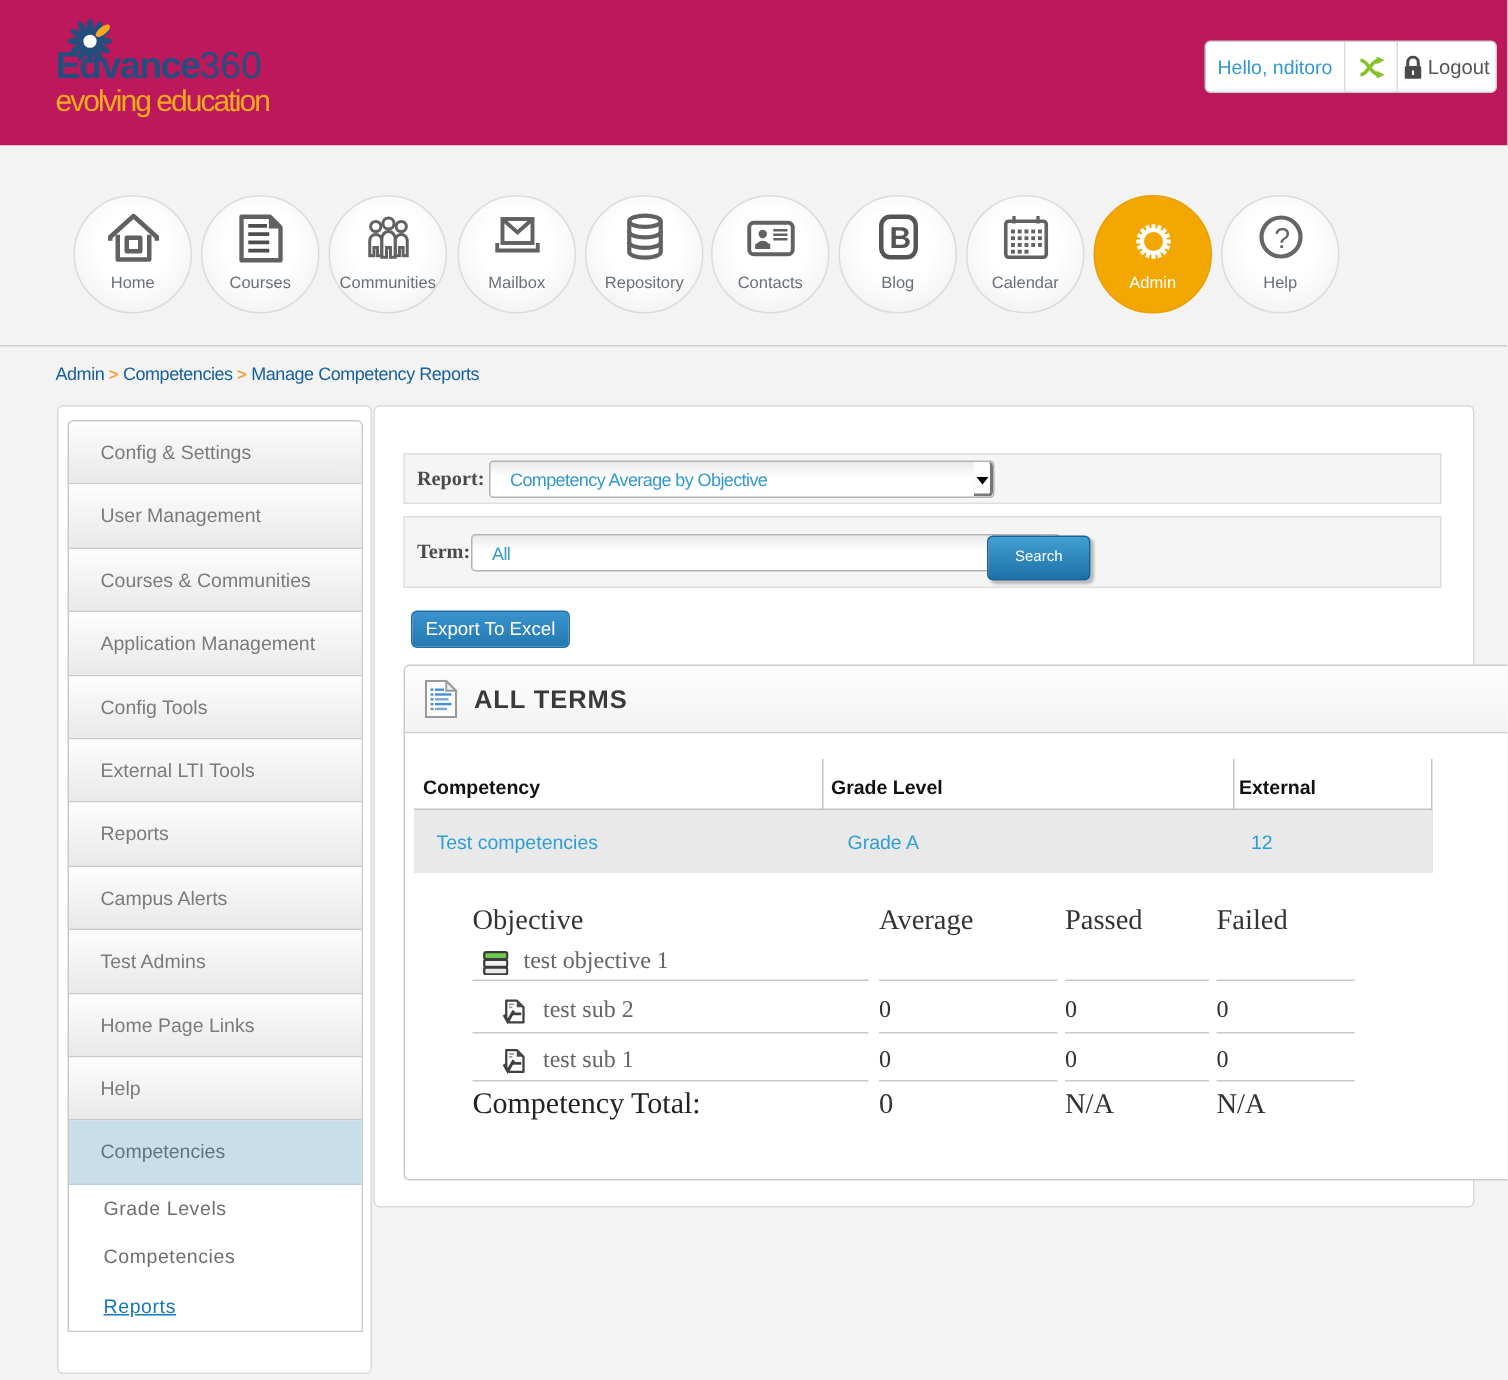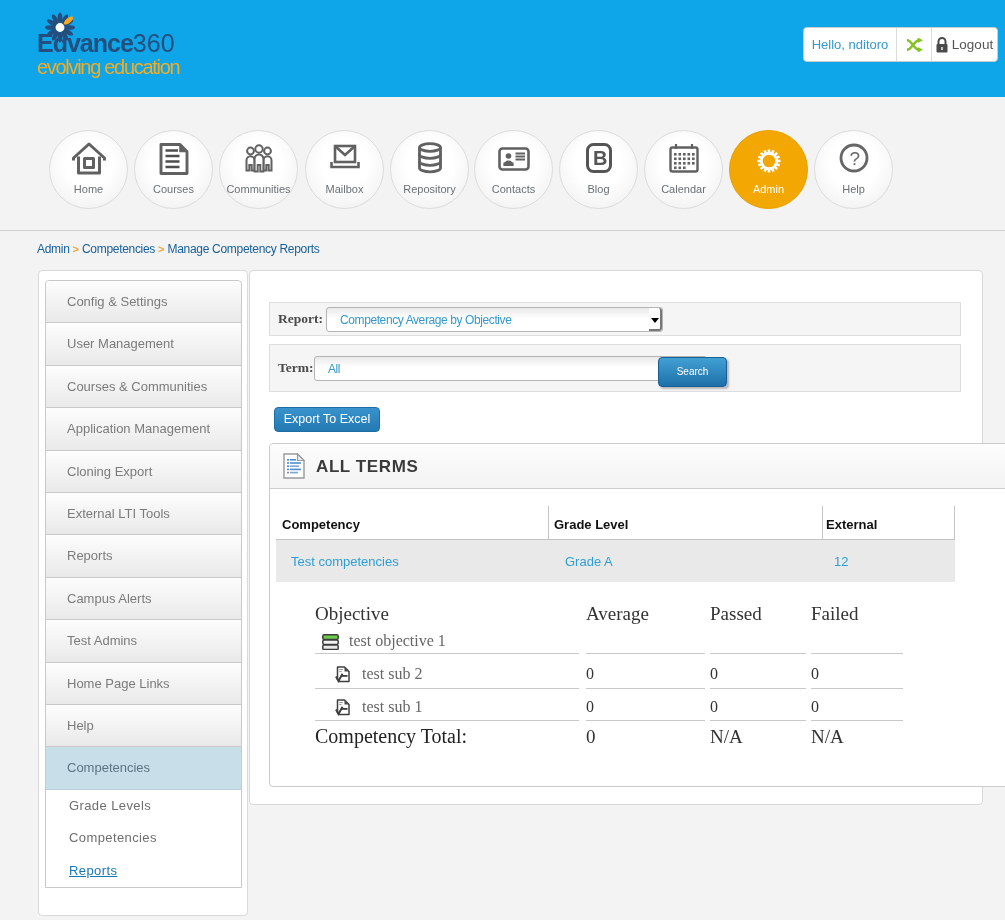--- a/index.html
+++ b/index.html
@@ -1,18 +1,18 @@
 <!DOCTYPE html>
 <html><head>
 <meta charset="utf-8">
 <style>
 * { margin:0; padding:0; box-sizing:border-box; }
 html,body { width:1005px; height:920px; }
 body { font-family:"Liberation Sans", sans-serif; position:relative; background:#f3f3f3; overflow:hidden; }
-#hdr { position:absolute; left:0; top:0; width:1005px; height:97px; background:#0ea5e9; }
+#hdr { position:absolute; left:0; top:0; width:1005px; height:97px; background:#be185d; }
 #navband { position:absolute; left:0; top:97px; width:1005px; height:134px; background:#f3f3f3; border-bottom:1px solid #cfcfcf; }
 .circ { position:absolute; top:33px; width:79px; height:79px; border-radius:50%;
   background:radial-gradient(circle at 50% 42%, #ffffff 40%, #f4f4f4 75%, #e9e9e9 100%);
   border:1px solid #dcdcdc; text-align:center; }
 .circ .lbl { position:absolute; left:0; right:0; top:52px; font-size:11px; color:#6a7075; }
 .circ svg { position:absolute; left:50%; top:9px; transform:translateX(-50%); }
 .circ.admin { background:#f2a702; border:1px solid #e9a000; }
 .circ.admin svg { top:12px; }
 .circ.admin .lbl { color:#fff; }
 #crumb { position:absolute; left:37px; top:242px; font-size:12px; letter-spacing:-0.3px; color:#17609d; }
@@ -227,21 +227,21 @@
     <div class="lbl">Help</div>
   </div>
 </div>
 <div id="crumb"><span>Admin</span><span class="sep">&gt;</span><span>Competencies</span><span class="sep">&gt;</span><span>Manage Competency Reports</span></div>
 <div id="sidepanel">
   <div id="menu">
     <div class="mi first">Config &amp; Settings</div>
     <div class="mi">User Management</div>
     <div class="mi">Courses &amp; Communities</div>
     <div class="mi">Application Management</div>
-    <div class="mi">Cloning Export</div>
+    <div class="mi">Config Tools</div>
     <div class="mi">External LTI Tools</div>
     <div class="mi">Reports</div>
     <div class="mi">Campus Alerts</div>
     <div class="mi">Test Admins</div>
     <div class="mi">Home Page Links</div>
     <div class="mi">Help</div>
     <div class="mi active">Competencies</div>
     <div class="sub">Grade Levels</div>
     <div class="sub">Competencies</div>
     <div class="sub"><a href="#">Reports</a></div>

